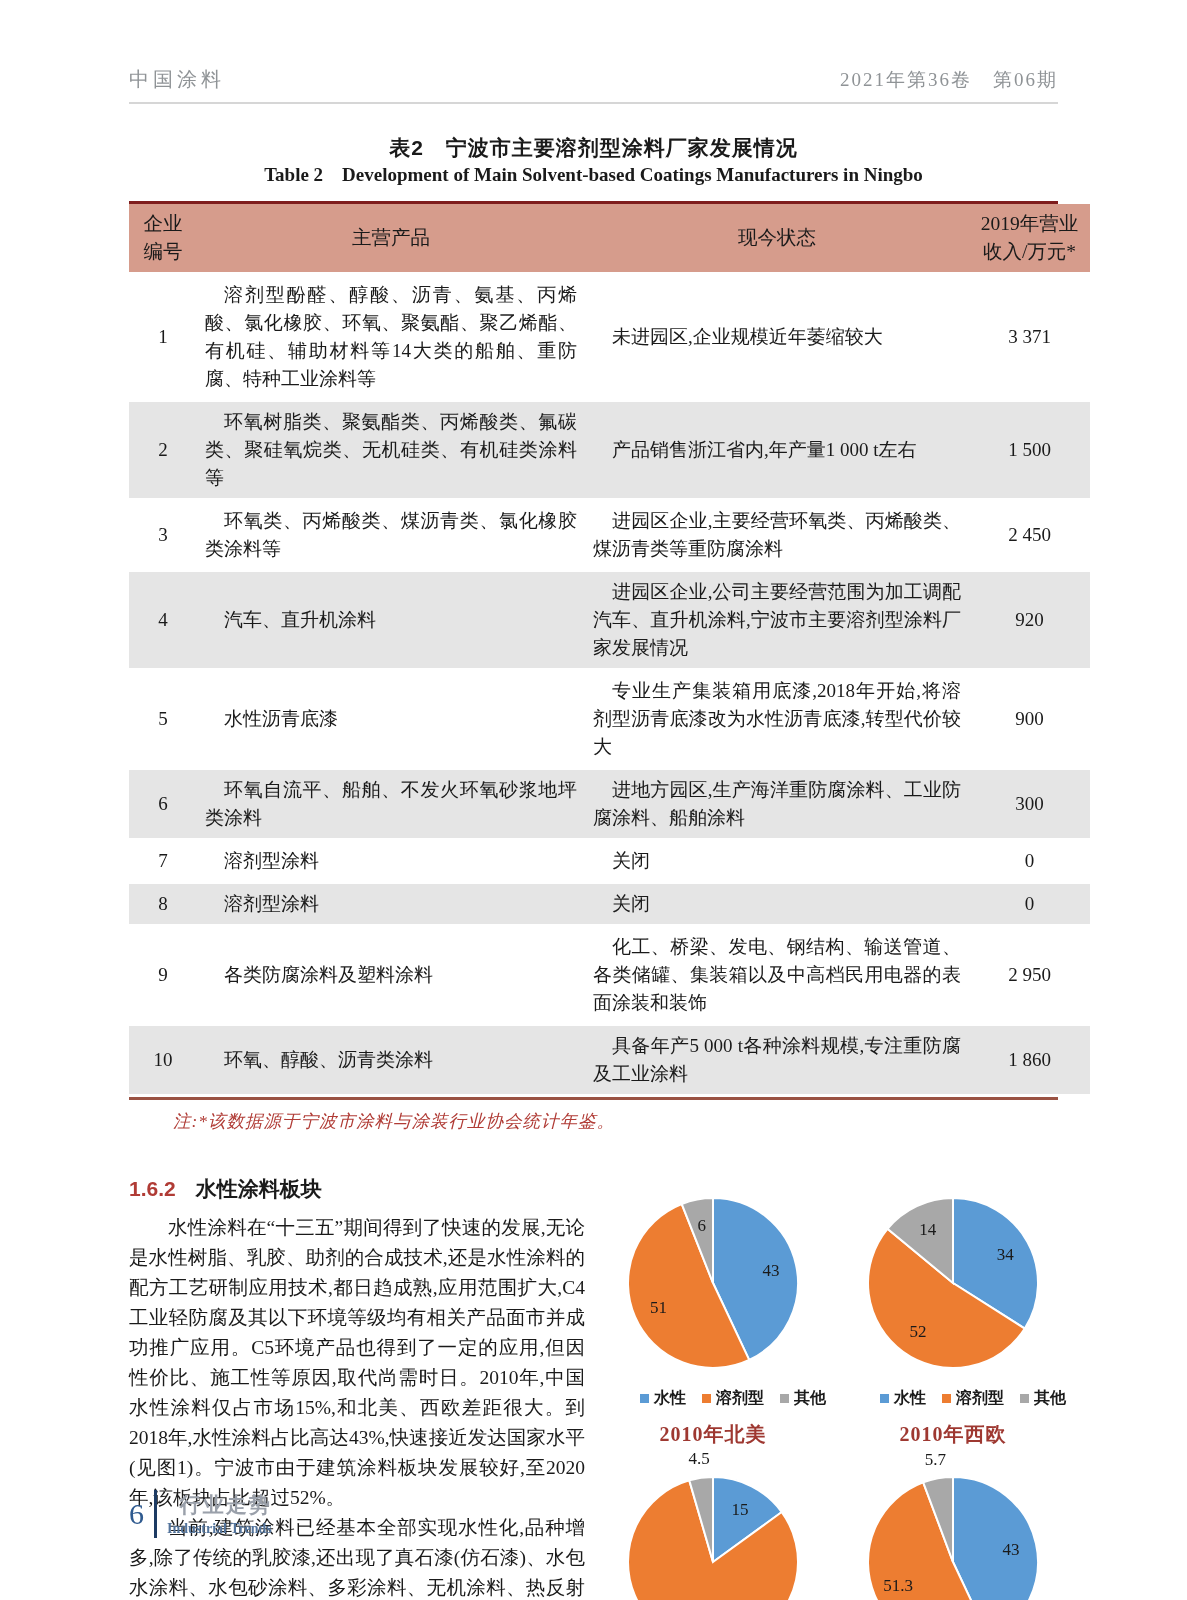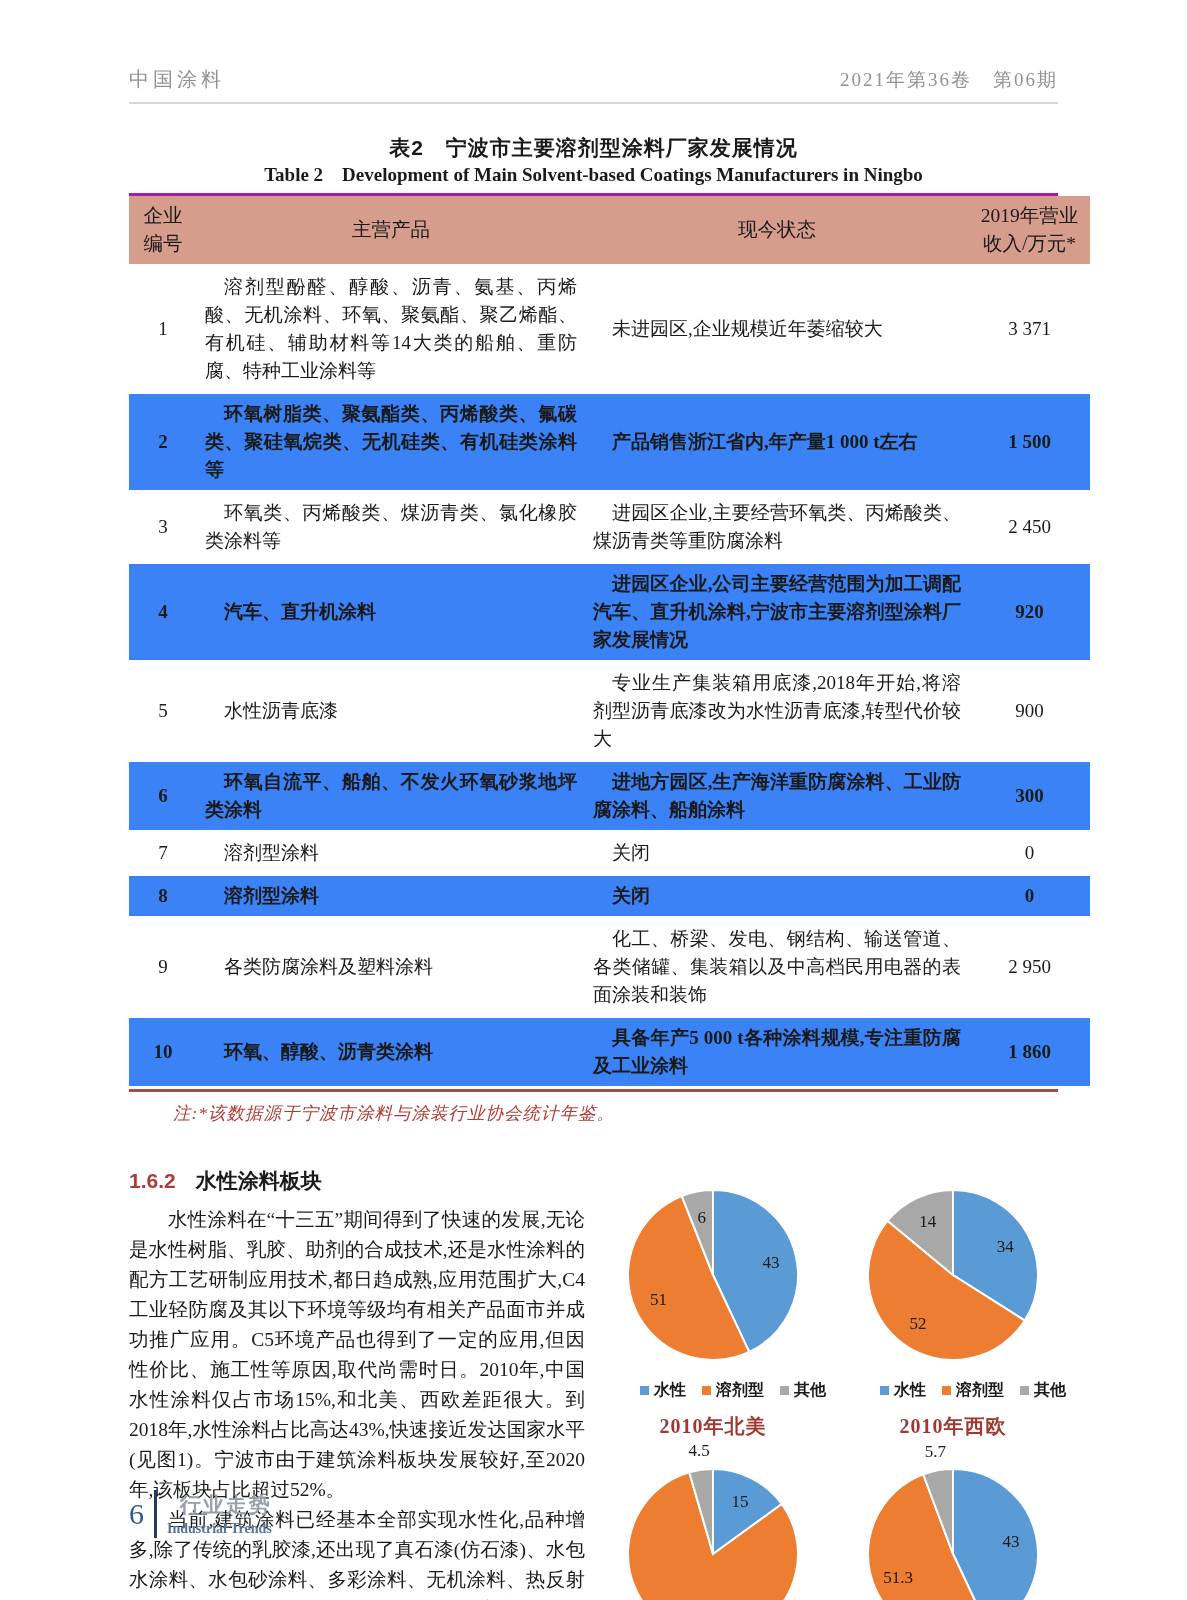--- a/index.html
+++ b/index.html
@@ -15,26 +15,26 @@
     padding-bottom:9px;border-bottom:2px solid #d6d6d6;color:#8f9396;}
   .journal-name{font-size:20px;letter-spacing:4px;}
   .issue-info{font-size:19px;letter-spacing:2px;}
 
   
   .tbl-title-zh{margin-top:30px;text-align:center;font-weight:bold;font-size:21px;
     font-family:"Liberation Sans","DejaVu Sans",sans-serif;letter-spacing:1px;}
   .tbl-title-en{text-align:center;font-weight:bold;font-size:19px;}
 
   
-  .tbl-wrap{margin-top:5px;border-top:3px solid #a21caf;border-bottom:3px solid #9a5243;}
+  .tbl-wrap{margin-top:13px;border-top:3px solid #7f1d1d;border-bottom:3px solid #9a5243;}
   table{width:100%;border-collapse:collapse;table-layout:fixed;}
   th,td{font-size:19px;line-height:28px;vertical-align:middle;padding:6px 8px;
     border-bottom:3px solid #ffffff;font-weight:normal;}
   thead th{background:#d69c8c;font-size:19.5px;white-space:pre-line;}
-  tr.shaded td{background:#3b82f6;font-weight:bold;}
+  tr.shaded td{background:#e5e5e5;}
   .c-id{width:52px;text-align:center;}
   .c-prod{width:372px;}
   .c-status{width:368px;}
   .c-rev{width:105px;text-align:center;}
   td p{margin:0;text-indent:1em;text-align:justify;}
   .tbl-note{margin-top:9px;padding-left:44px;color:#b03b35;font-style:italic;
     font-size:17.5px;letter-spacing:1px;}
 
   
   .columns{display:flex;margin-top:40px;}
@@ -87,21 +87,21 @@
         <th class="c-prod">主营产品</th>
         <th class="c-status">现今状态</th>
         <th class="c-rev">2019年营业
 收入/万元*</th>
       </tr>
     </thead>
     <tbody>
       <tr>
         <td class="c-id">1</td>
         <td class="c-prod">
-              <p>溶剂型酚醛、醇酸、沥青、氨基、丙烯酸、无机涂料、环氧、聚氨酯、聚乙烯酯、有机硅、辅助材料等14大类的船舶、重防腐、特种工业涂料等</p>
+              <p>溶剂型酚醛、醇酸、沥青、氨基、丙烯酸、氯化橡胶、环氧、聚氨酯、聚乙烯酯、有机硅、辅助材料等14大类的船舶、重防腐、特种工业涂料等</p>
             </td>
         <td class="c-status">
               <p>未进园区,企业规模近年萎缩较大</p>
             </td>
         <td class="c-rev">3 371</td>
       </tr>
       <tr class="shaded">
         <td class="c-id">2</td>
         <td class="c-prod">
               <p>环氧树脂类、聚氨酯类、丙烯酸类、氟碳类、聚硅氧烷类、无机硅类、有机硅类涂料等</p>

